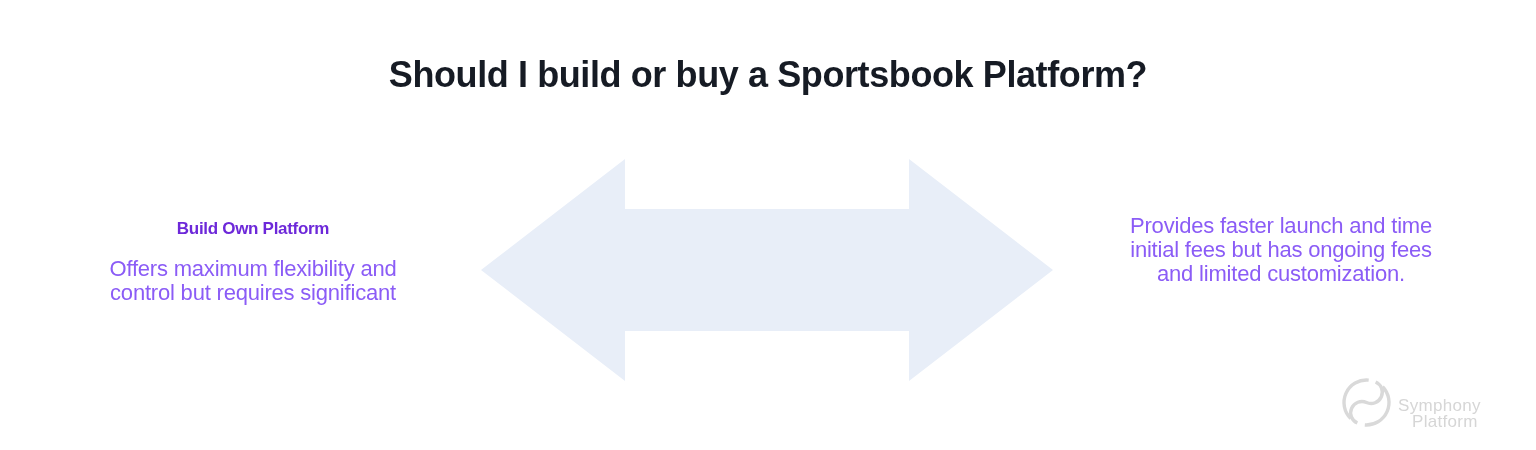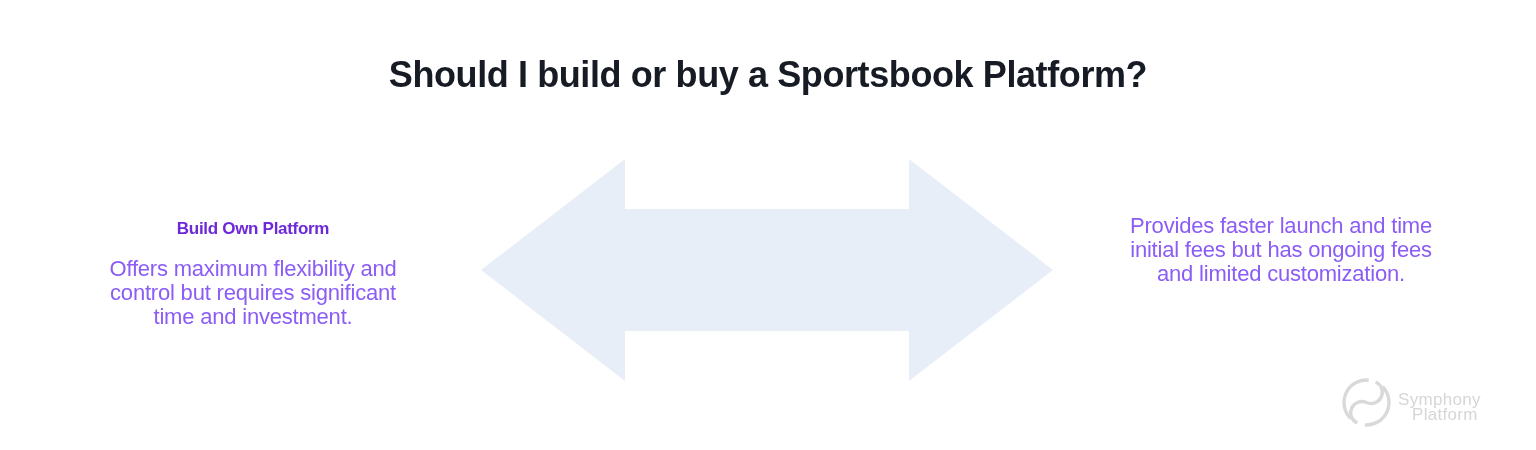--- a/index.html
+++ b/index.html
@@ -48,21 +48,21 @@
     line-height: 24px;
     letter-spacing: -0.2px;
     color: #8b5cf6;
   }
   .line { display: block; white-space: nowrap; }
 
   .logo {
     position: absolute;
     left: 1340px; top: 376px;
     display: flex;
-    align-items: center;
+    align-items: flex-end;
   }
   .logo-mark { flex: 0 0 auto; }
   .logo-text {
     margin-left: 5px;
     margin-top: 9px;
     display: flex;
     flex-direction: column;
     font-size: 17px;
     line-height: 15.5px;
     letter-spacing: 0.3px;
@@ -79,21 +79,20 @@
 
   <svg class="arrow" width="572" height="222" viewBox="0 0 572 222" aria-hidden="true">
     <polygon points="0,111 144,0 144,50 428,50 428,0 572,111 428,222 428,172 144,172 144,222" fill="#e8eef8"></polygon>
   </svg>
 
   <section class="option left">
     <h2>Build Own Platform</h2>
     <p>
       <span class="line">Offers maximum flexibility and</span>
       <span class="line">control but requires significant</span>
-      <span class="line">time and investment.</span>
     </p>
   </section>
 
   <section class="option right">
     <p>
       <span class="line">Provides faster launch and time</span>
       <span class="line">initial fees but has ongoing fees</span>
       <span class="line">and limited customization.</span>
     </p>
   </section>

